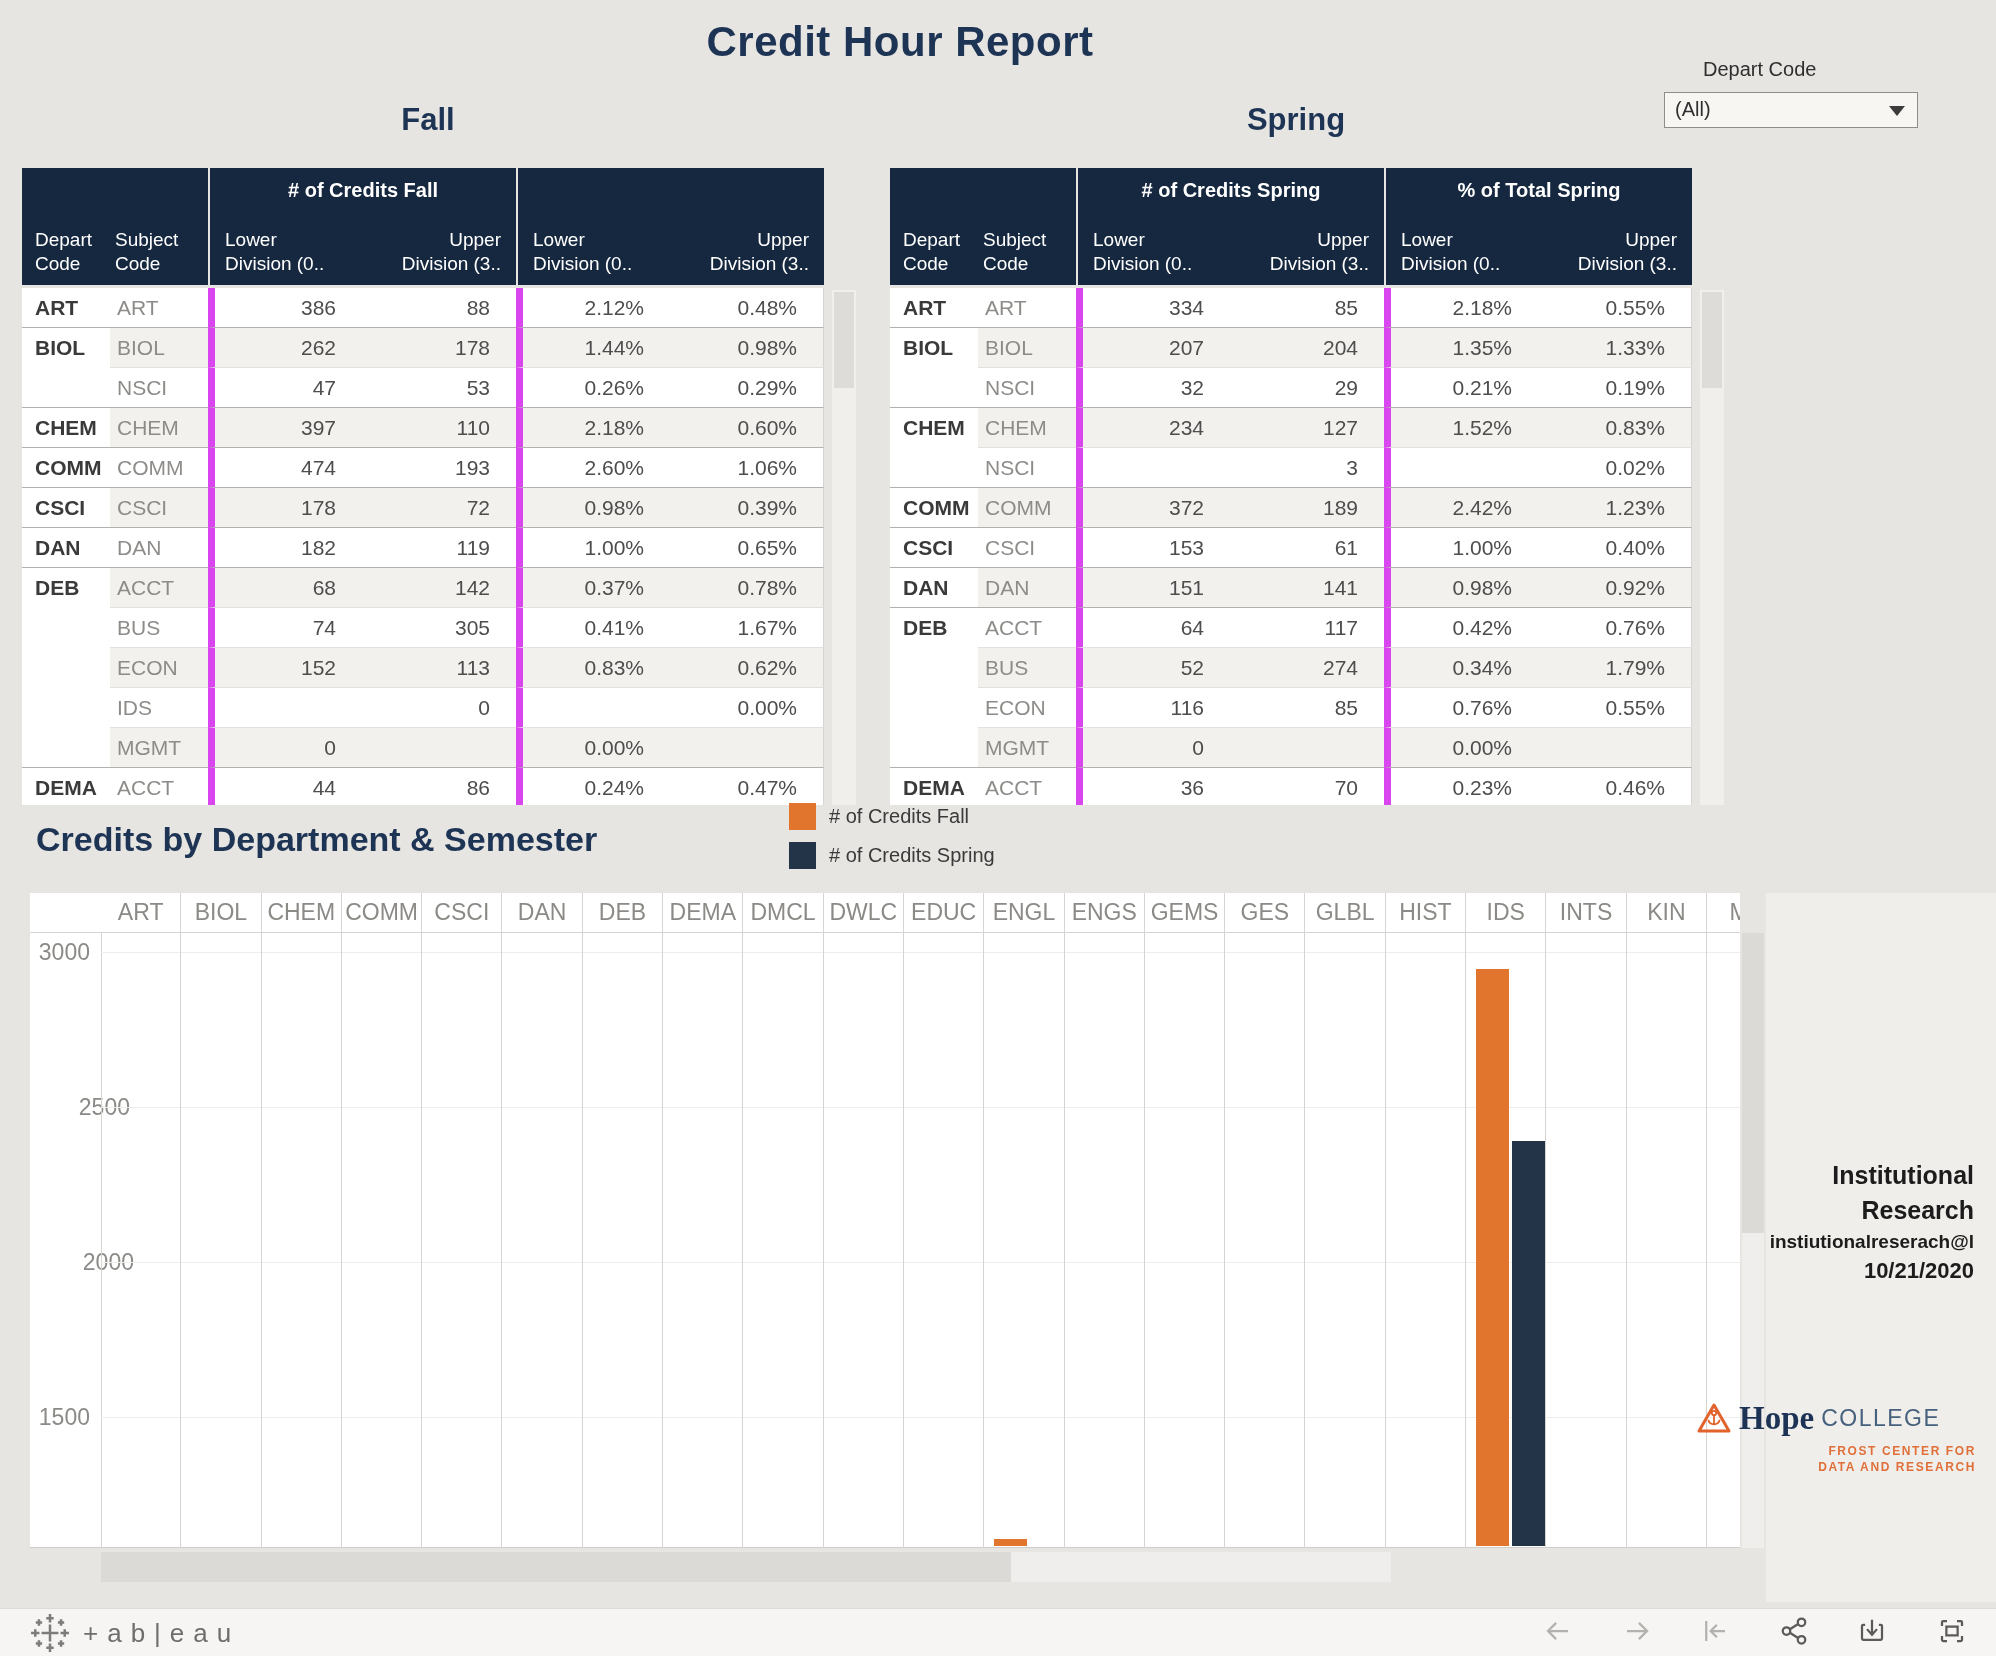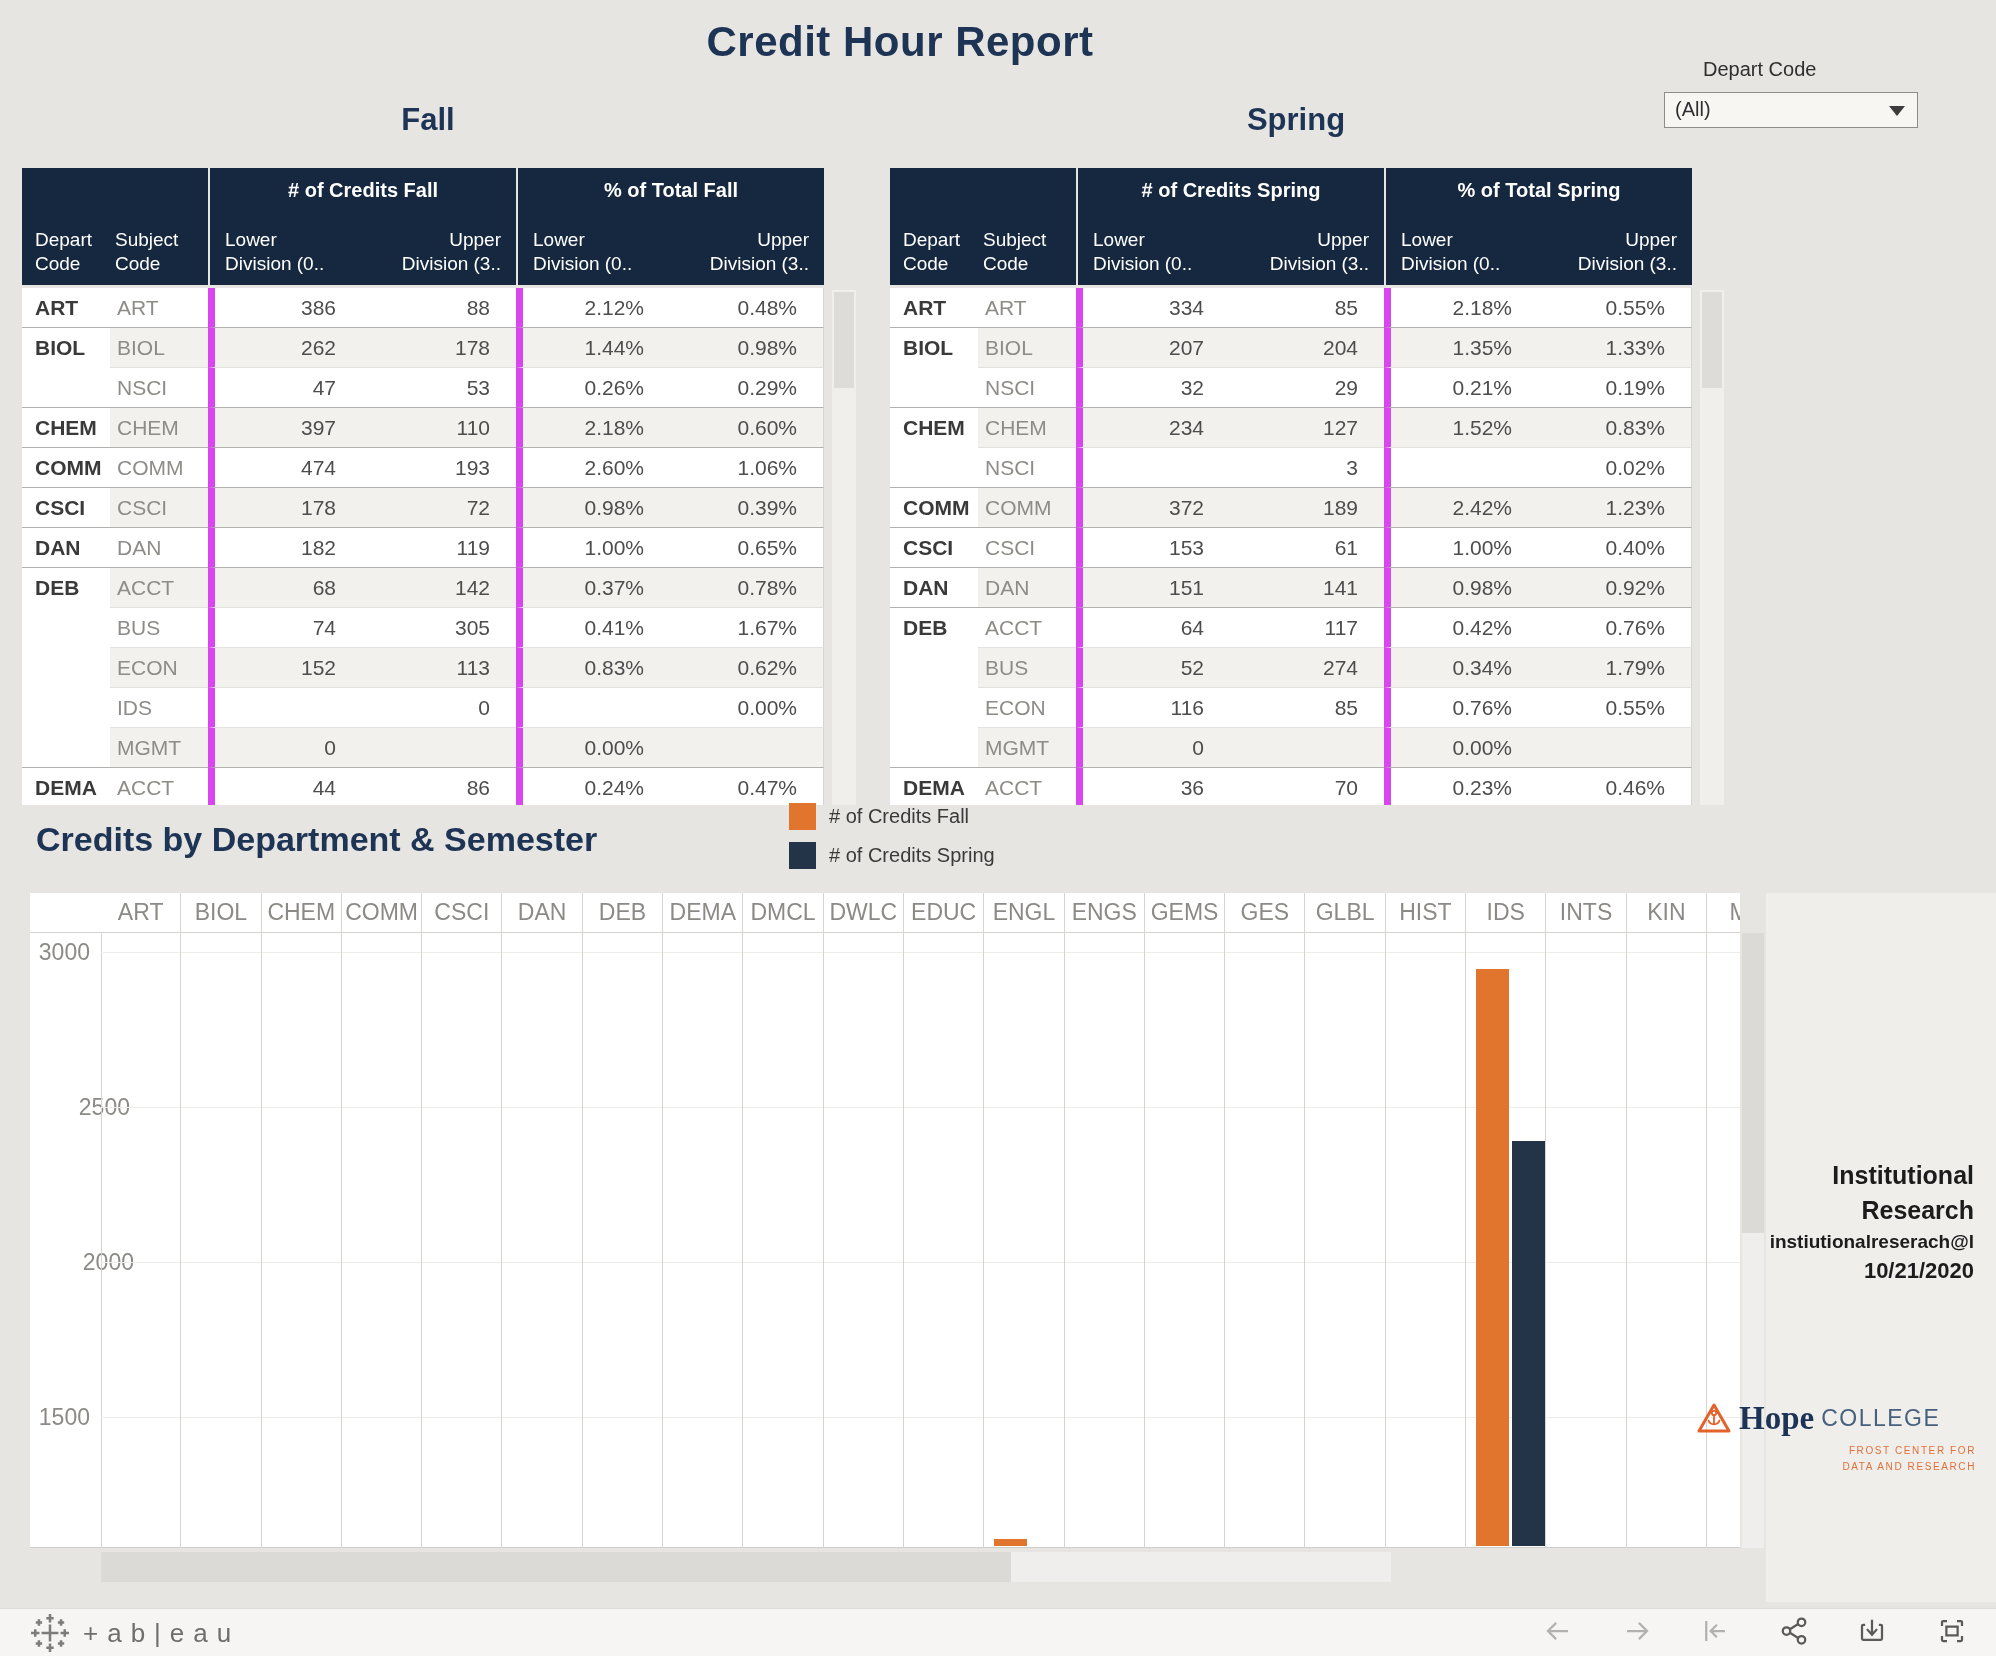--- a/index.html
+++ b/index.html
@@ -77,21 +77,21 @@
   #side-panel{left:1766px;top:893px;width:230px;height:709px;background:#f0eeeb;}
   #side-text{right:22px;top:1158px;width:300px;text-align:right;color:#1c1c1c;font-weight:700;}
   #side-text .big{font-size:25px;line-height:35px;}
   #side-text .email{font-size:19px;line-height:28px;}
   #side-text .date{font-size:22px;line-height:30px;}
   #hope-logo{right:20px;top:1400px;width:280px;text-align:right;}
   #hope-row{display:flex;justify-content:flex-start;align-items:center;gap:7px;}
   #hope-word{font-family:"Liberation Serif","DejaVu Serif",serif;font-weight:700;
     font-size:33px;color:#1d3356;}
   #hope-suffix{font-size:23px;color:#46617d;letter-spacing:1.5px;}
-  .hope-tag{font-size:10px;font-weight:400;color:#e0703a;letter-spacing:1.6px;line-height:16px;}
+  .hope-tag{font-size:12px;font-weight:700;color:#e0703a;letter-spacing:1.6px;line-height:16px;}
   #hope-tags{margin-top:6px;}
   
   #toolbar{left:0;top:1608px;width:1996px;height:48px;background:#f6f5f3;
     border-top:1px solid #dddbd8;box-sizing:border-box;}
   #brand{position:absolute;left:30px;top:4px;display:flex;align-items:center;gap:13px;cursor:pointer;}
   #brand-text{font-size:26px;color:#6f6e6c;letter-spacing:9px;}
   .tb-icon{position:absolute;top:7px;width:30px;height:30px;cursor:pointer;}
   .tb-gray{color:#b3b1ae;} .tb-dark{color:#5b5a58;}
 </style>
 </head>
@@ -119,21 +119,20 @@
       <div class="th-block th-group">
         <div class="g-label"># of Credits Fall</div>
         <div class="g-cols">
           <div class="lo">Lower
 Division (0..</div>
           <div class="up">Upper
 Division (3..</div>
         </div>
       </div>
       <div class="th-block th-group">
-        <div class="g-label">% of Total Fall</div>
         <div class="g-cols">
           <div class="lo">Lower
 Division (0..</div>
           <div class="up">Upper
 Division (3..</div>
         </div>
       </div>
     </div>
     <div class="tbody">
       <div class="tr gend">

